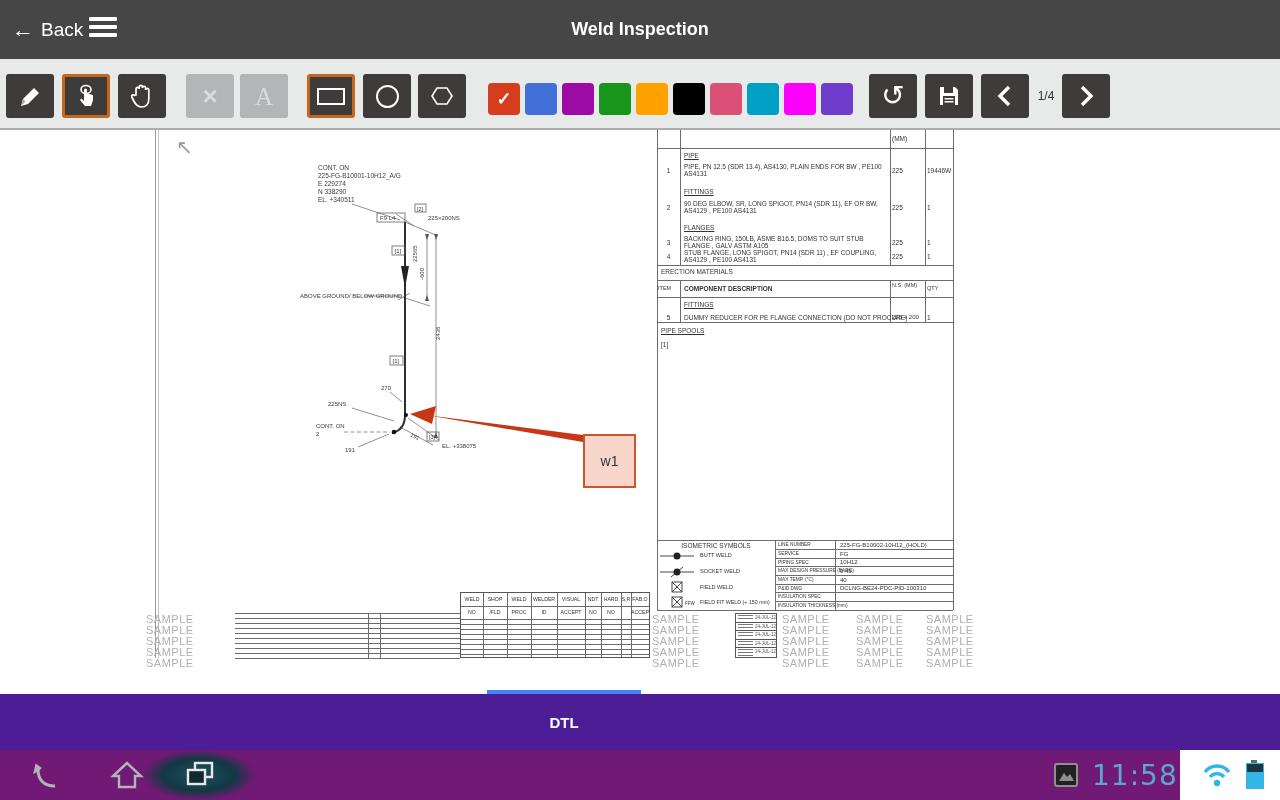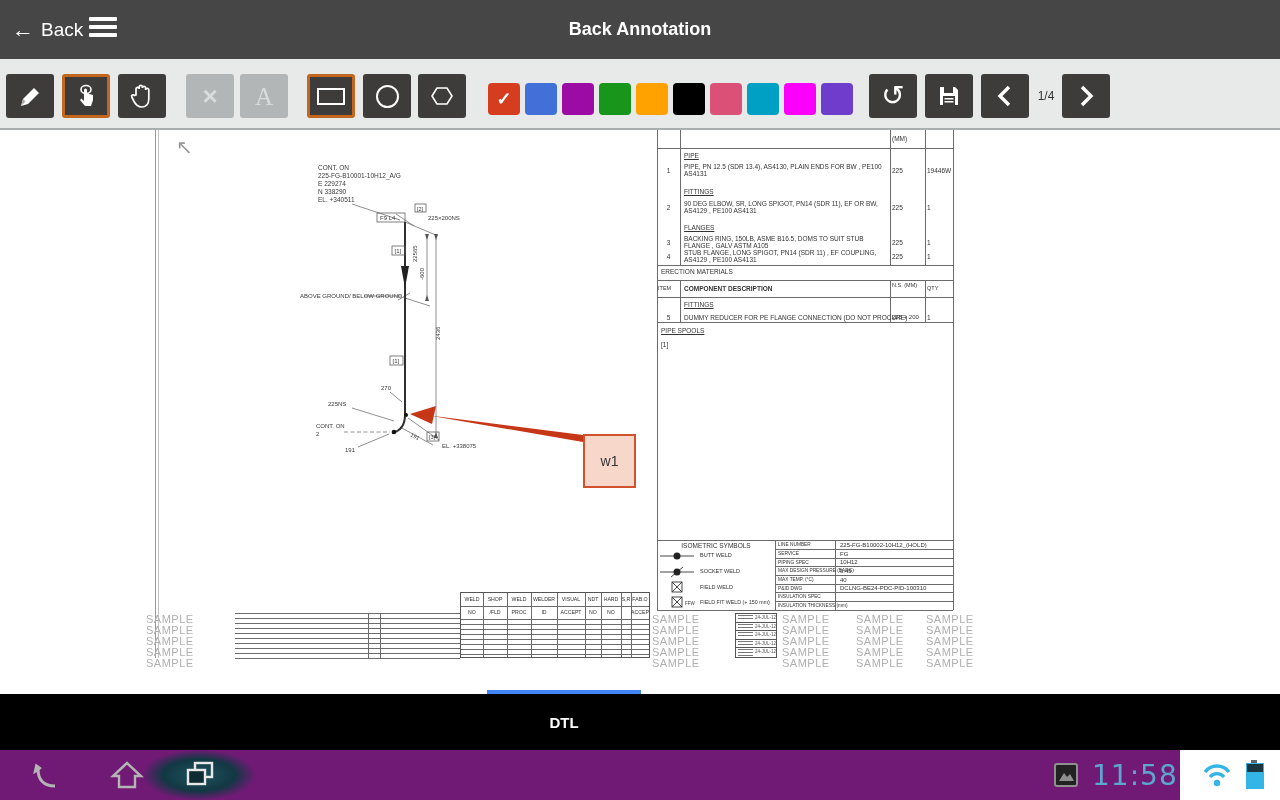--- a/index.html
+++ b/index.html
@@ -55,21 +55,21 @@
   .revrow{display:flex;height:8.6px;border-bottom:1px solid #555;box-sizing:border-box;}
   .revrow:last-child{border-bottom:none;}
   .smud{flex:1;margin:1px 2px;background:repeating-linear-gradient(#777 0 1px,transparent 1px 3px);}
   .revdate{width:21px;font-size:4.5px;color:#555;line-height:8px;overflow:hidden;}
 
   .li-k{position:absolute;font-size:4.8px;color:#333;white-space:nowrap;}
   .li-v{position:absolute;font-size:6px;color:#333;white-space:nowrap;}
 
   
   #indicator{position:absolute;left:487px;top:690px;width:154px;height:4px;}
-  #tabbar{position:absolute;left:0;top:694px;width:1280px;height:56px;background:#000000;}
+  #tabbar{position:absolute;left:0;top:694px;width:1280px;height:56px;background:#4c1d95;}
   .tab{position:absolute;top:0;height:56px;display:flex;align-items:center;justify-content:center;
        font-size:15px;font-weight:bold;cursor:pointer;}
   #tab-dtl{left:487px;width:154px;color:#fff;}
   #tab-insp{left:640px;width:150px;color:#85898c;}
 
   
   #navbar{position:absolute;left:0;top:750px;width:1180px;height:50px;background:#701a75;}
   #glow{position:absolute;left:143px;top:0;width:112px;height:50px;
         background:radial-gradient(ellipse at center,#1e5260 0%,#123843 45%,rgba(0,0,0,0) 72%);}
   .navico{position:absolute;top:0;height:50px;display:flex;align-items:center;justify-content:center;cursor:pointer;}
@@ -87,21 +87,21 @@
   <header id="topbar">
     <div id="back-btn">
       <span class="arr">←</span>
       <span>Back</span>
     </div>
     <div id="menu-btn">
         <i></i>
         <i></i>
         <i></i>
       </div>
-    <div id="title">Back Annotation</div>
+    <div id="title">Weld Inspection</div>
   </header>
 
   <div id="toolbar">
     <div class="tbtn" style="left:6px">
       <svg width="26" height="26" viewBox="0 0 26 26">
         <path d="M4 23 L6 16 L17 5 L22 10 L11 21 Z" fill="#fff"></path>
           <path d="M4 23 L6 16 L8.5 18.5 Z" fill="#aaa"></path>
       </svg>
     </div>
     <div class="tbtn sel" style="left:62px">

